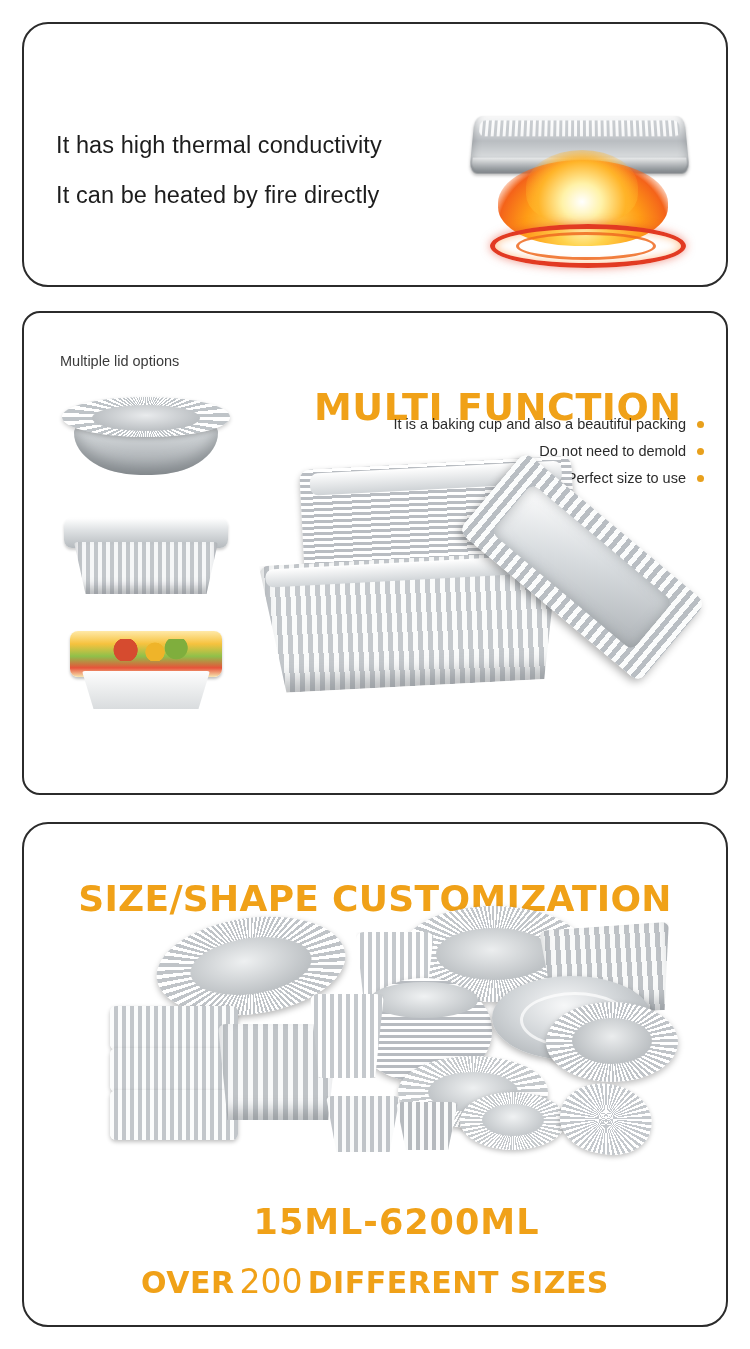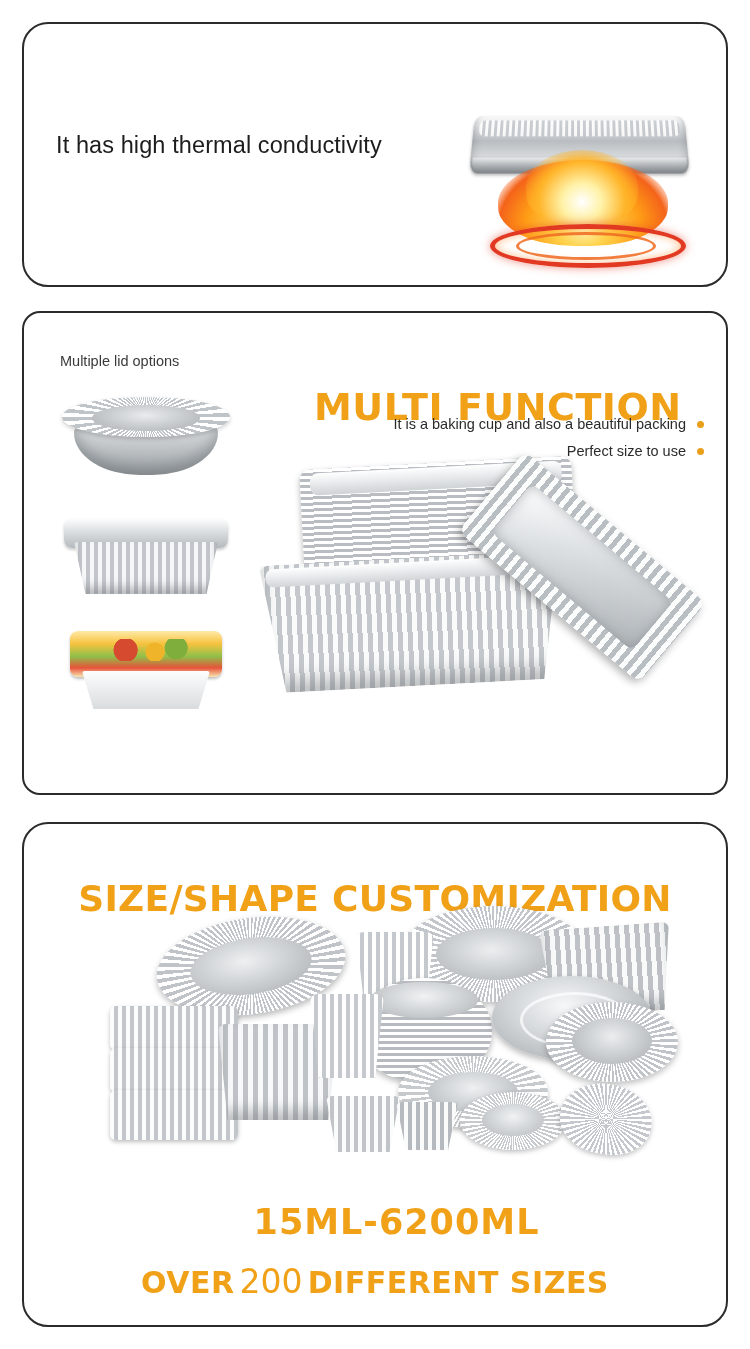--- a/index.html
+++ b/index.html
@@ -495,38 +495,43 @@
   }
 </style>
 </head>
 <body>
 
 <div class="page">
 
   <section class="panel" id="panel-thermal">
     <div class="thermal-text">
       <div>It has high thermal conductivity</div>
+      <div>It can be heated by fire directly</div>
     </div>
 
     <div class="tray-fire-wrap">
       <div class="tray-long"></div>
       <div class="flame"></div>
       <div class="flame2"></div>
       <div class="burner-ring"></div>
       <div class="burner-ring2"></div>
     </div>
   </section>
 
   <section class="panel" id="panel-multi">
     <div class="multi-lid-label">Multiple lid options</div>
     <h2 class="multi-title">MULTI FUNCTION</h2>
 
     <div class="bullets">
       <div class="bullet-row">
         <span>It is a baking cup and also a beautiful packing</span>
+        <span class="bullet-dot"></span>
+      </div>
+      <div class="bullet-row">
+        <span>Do not need to demold</span>
         <span class="bullet-dot"></span>
       </div>
       <div class="bullet-row">
         <span>Perfect size to use</span>
         <span class="bullet-dot"></span>
       </div>
     </div>
 
     <div class="lid-item bowl">
       <div class="bowl-body"></div>

